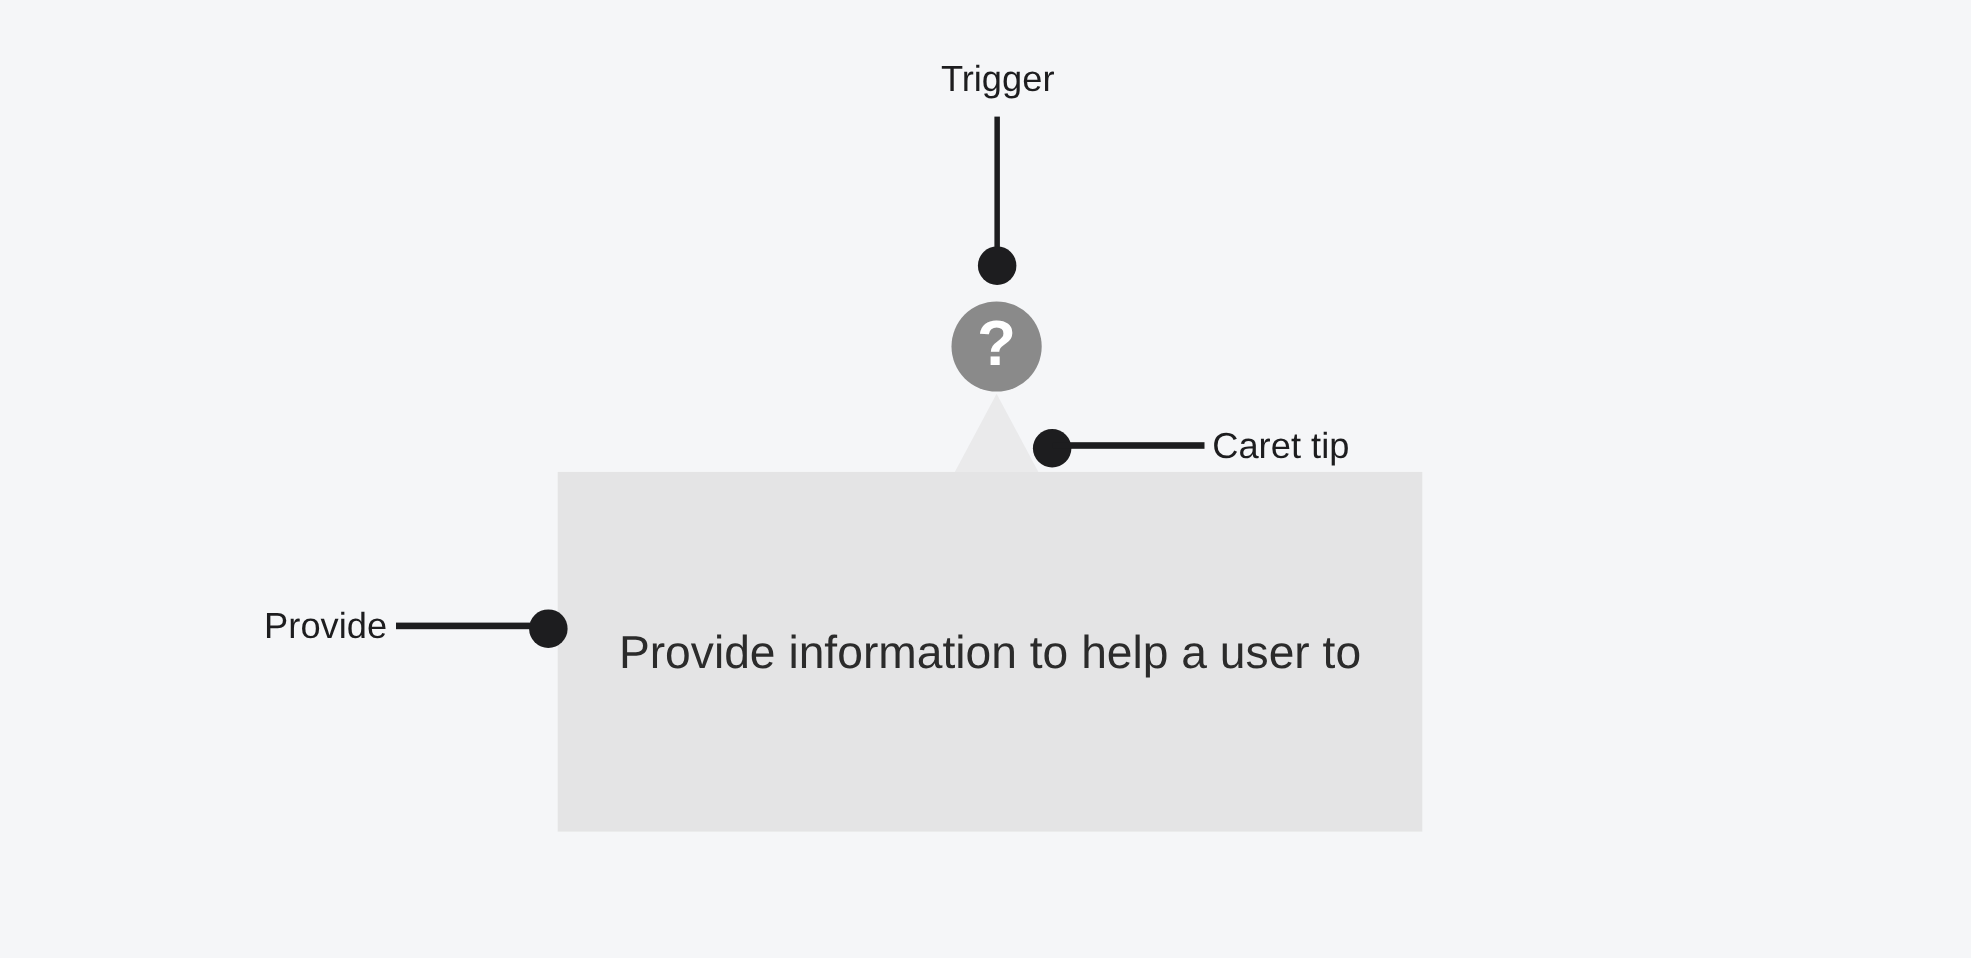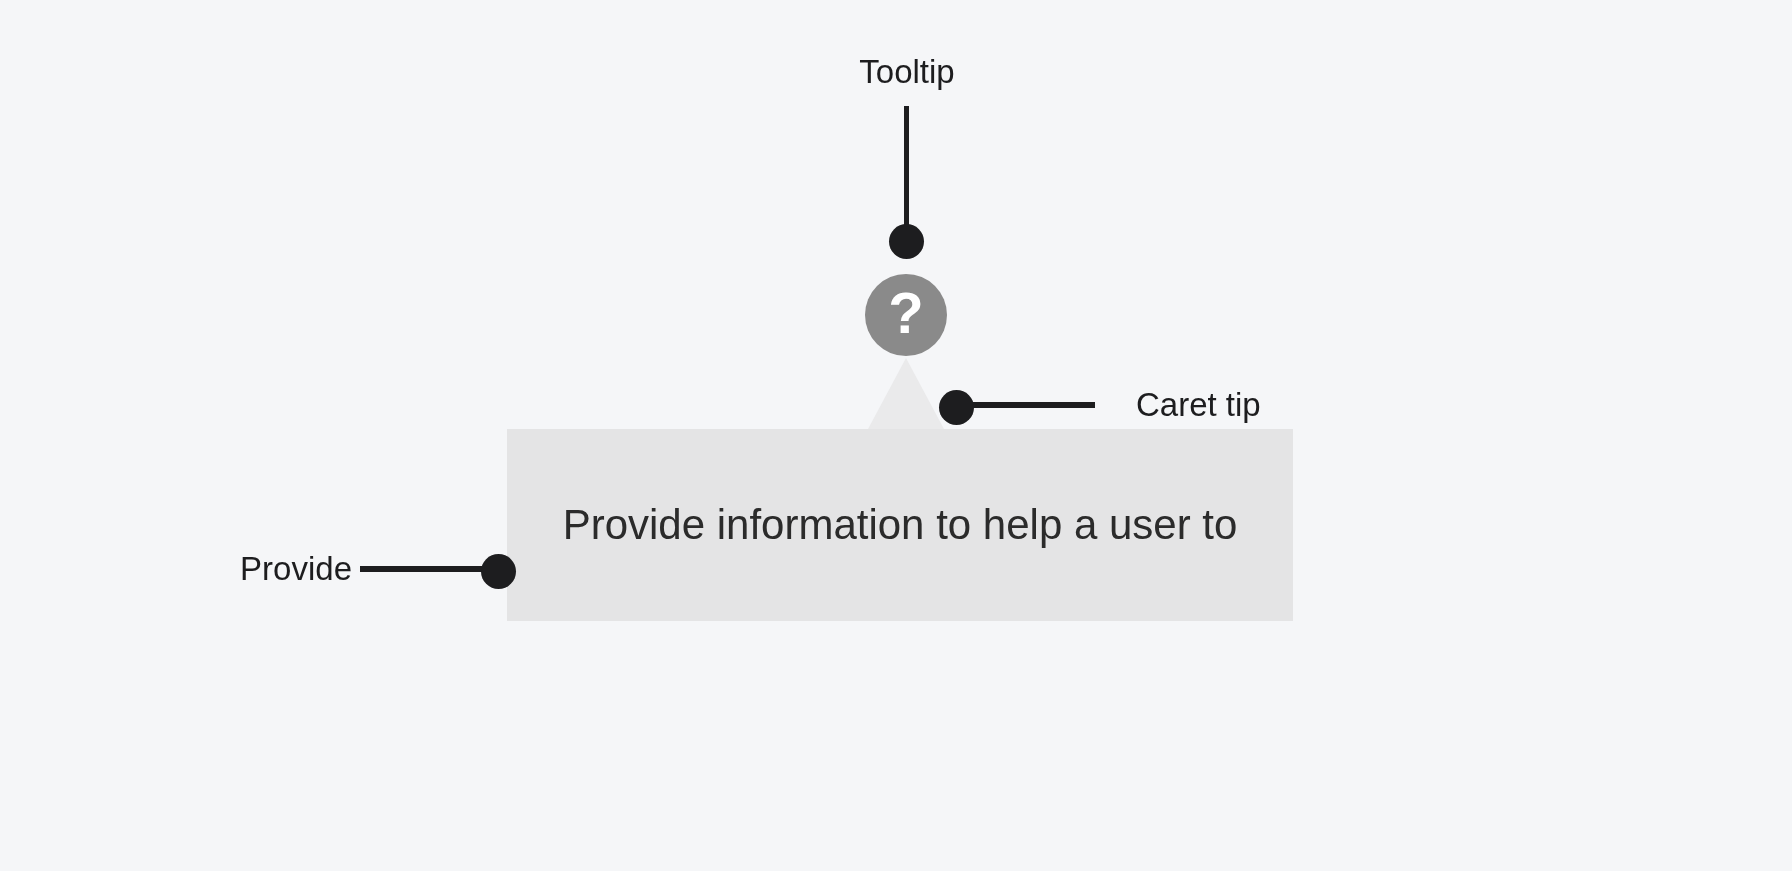--- a/index.html
+++ b/index.html
@@ -21,21 +21,21 @@
   .stage{position:absolute;inset:0;}
 
   
   .ann-label{
     position:absolute;
     font-size:33px;
     color:var(--annotation);
     white-space:nowrap;
   }
   #trigger-label{left:907px;top:53px;transform:translateX(-50%);}
-  #caret-tip-label{left:1136px;top:405px;transform:translateY(-50%);}
+  #caret-tip-label{left:1102px;top:405px;transform:translateY(-50%);}
   #tooltip-label{left:352px;top:569px;transform:translate(-100%,-50%);}
 
   
   .ann-line{position:absolute;background:var(--annotation);}
   #trigger-line{left:904px;top:106px;width:5px;height:137px;}
   #caret-tip-line{left:957px;top:402px;width:138px;height:6px;}
   #tooltip-line{left:360px;top:566px;width:138px;height:6px;}
 
   
   .ann-dot{
@@ -71,40 +71,40 @@
     width:0;height:0;
     border-left:38px solid transparent;
     border-right:38px solid transparent;
     border-bottom:71px solid var(--caret-bg);
   }
 
   
   .tooltip-box{
     position:absolute;
     left:507px;top:429px;
-    width:786px;height:192px;
+    width:786px;height:327px;
     background:var(--tooltip-bg);
     display:flex;
     flex-direction:column;
     align-items:center;
     justify-content:center;
     text-align:center;
   }
   .tooltip-box .line{
     font-size:42px;
     line-height:54px;
     color:var(--text);
   }
 </style>
 </head>
 <body>
 
 <div class="stage">
 
-  <div class="ann-label" id="trigger-label">Tooltip</div>
+  <div class="ann-label" id="trigger-label">Trigger</div>
   <div class="ann-line" id="trigger-line"></div>
   <div class="ann-dot" id="trigger-dot"></div>
 
   <div class="help-icon">?</div>
 
   <div class="ann-dot" id="caret-tip-dot"></div>
   <div class="ann-line" id="caret-tip-line"></div>
   <div class="ann-label" id="caret-tip-label">Caret tip</div>
 
   <div class="caret"></div>

